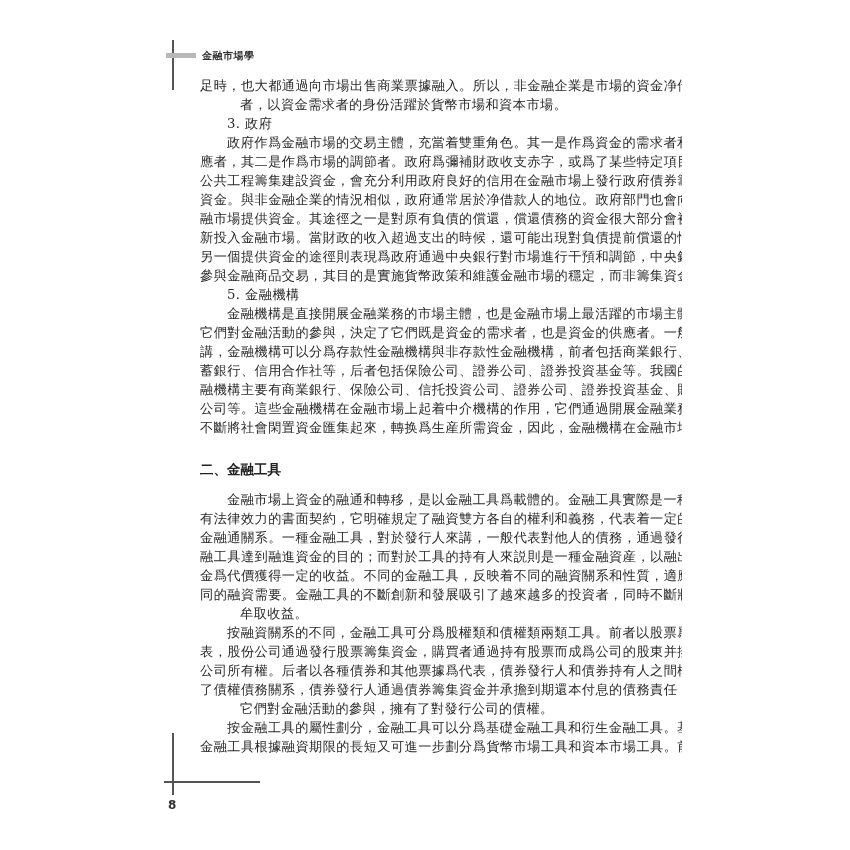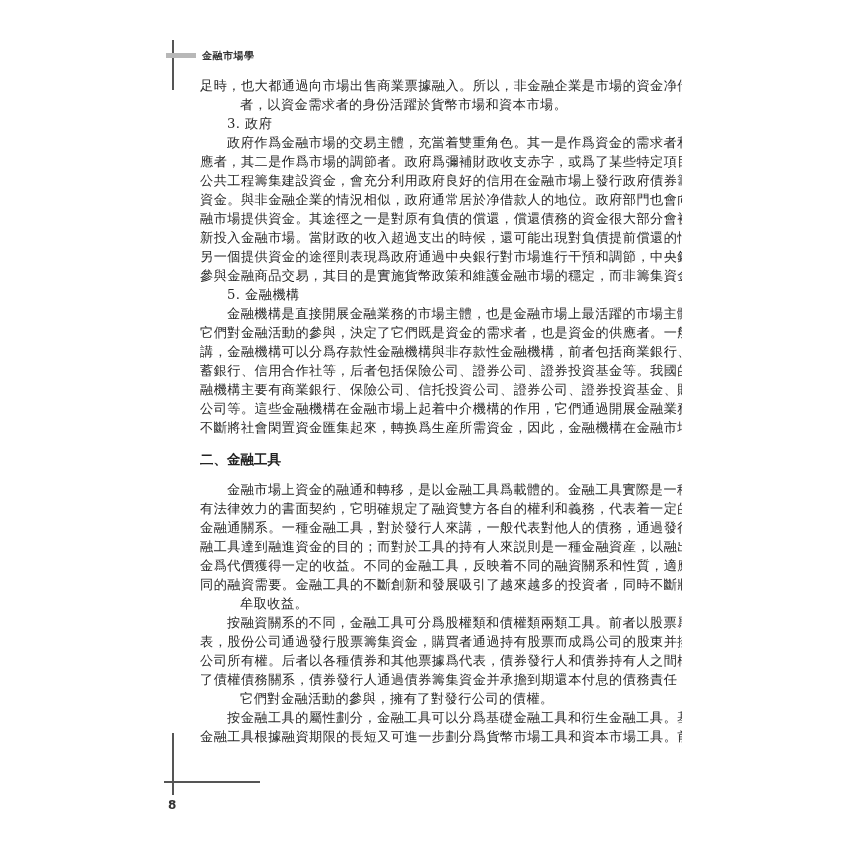--- a/index.html
+++ b/index.html
@@ -9,21 +9,21 @@
   .hbar { position:absolute; left:166px; top:53px; width:30px; height:5px; background:#b8b8b8; }
   .running-head { position:absolute; left:202px; top:49px; font-family:Liberation Mono, monospace;
          font-size:10px; font-weight:bold; color:#333; letter-spacing:0.5px; }
   .body { position:absolute; left:200px; top:76px; width:482px; }
   .line { font-size:13.2px; line-height:19px; height:19px; white-space:nowrap; overflow:hidden;
           letter-spacing:0.45px; text-align:justify; text-align-last:justify; }
   .line.last { text-align-last:left;margin-left:40px; }
   .indent { padding-left:27px; }
   .sub { padding-left:27px; text-align-last:left; }
   .heading { font-family:"DejaVu Sans","Liberation Sans",sans-serif; font-weight:bold; font-size:13.5px;
-             margin:13px 0 11px 0; height:19px; line-height:19px; color:#222; }
+             margin:23px 0 11px 0; height:19px; line-height:19px; color:#222; }
   .vline-bot { position:absolute; left:172px; top:733px; width:1.5px; height:62px; background:#555; }
   .hline-bot { position:absolute; left:164px; top:781px; width:96px; height:1.5px; background:#555; }
   .page-num { position:absolute; left:168px; top:798px; font-family:"DejaVu Sans","Liberation Sans",sans-serif;
               font-size:12px; font-weight:bold; color:#333; }
 </style>
 </head>
 <body>
 
 <div class="vline-top"></div>
 <div class="hbar"></div>

